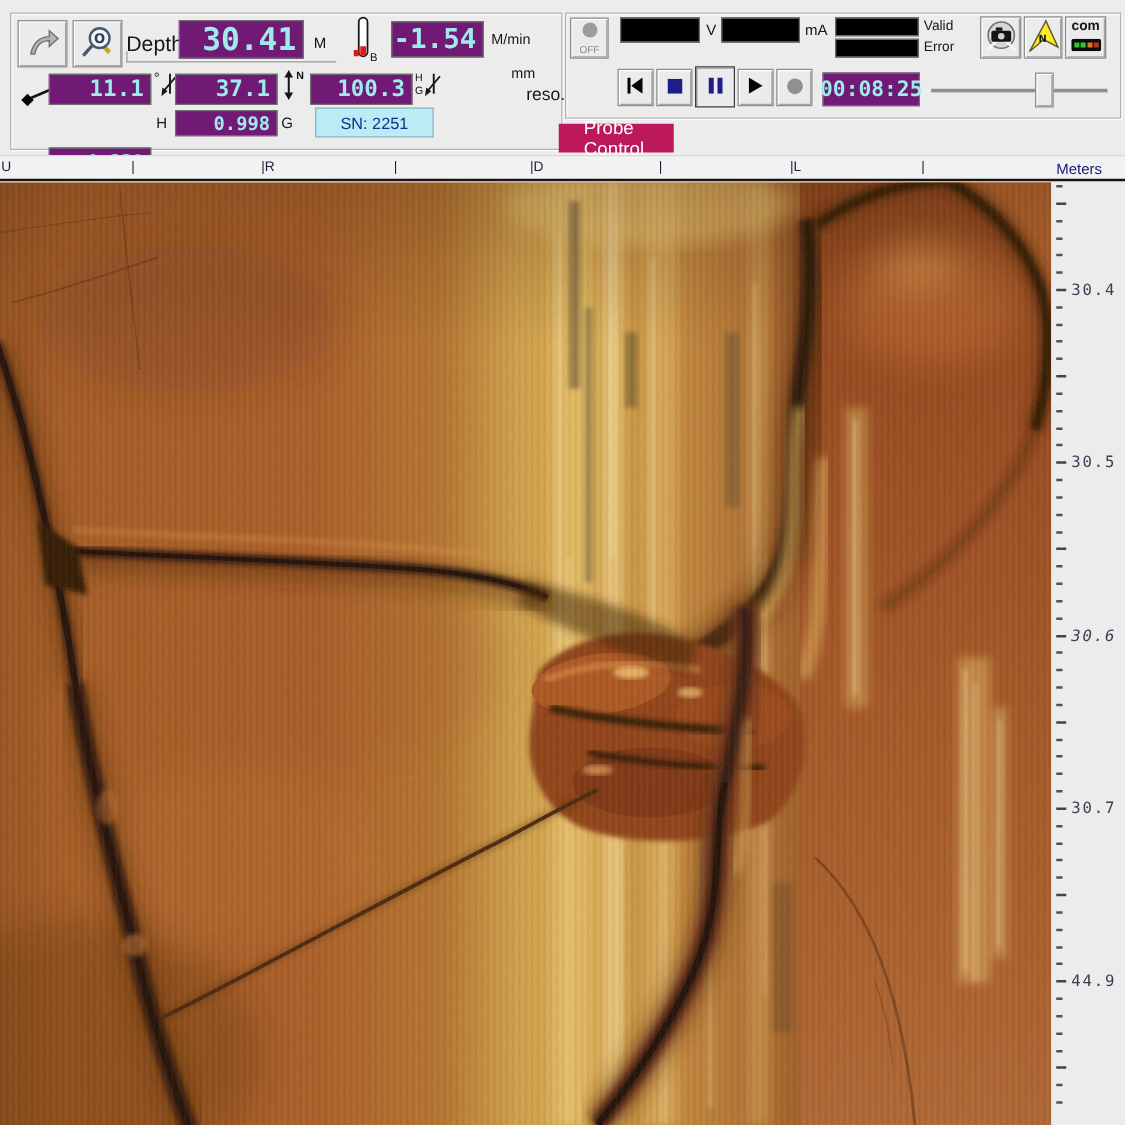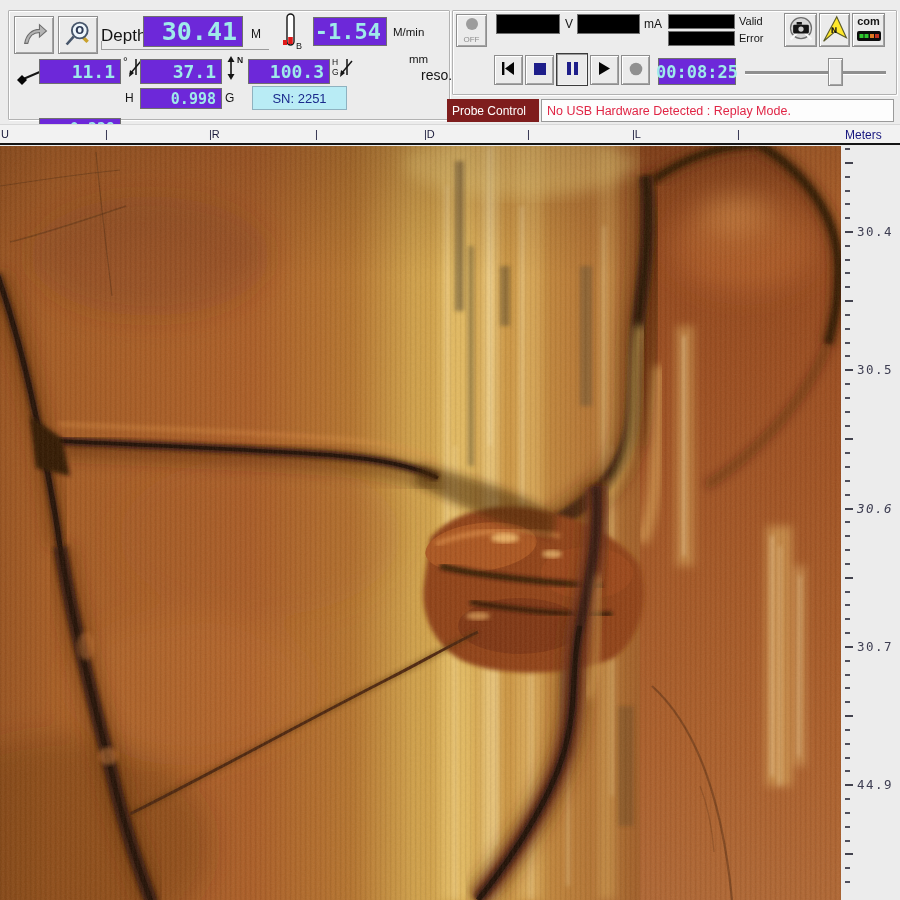--- a/index.html
+++ b/index.html
@@ -1,43 +1,43 @@
 <!DOCTYPE html>
 <html><head>
 <meta charset="utf-8">
 <style>
   html,body{margin:0;padding:0;background:#ececec;}
   #app{position:relative;width:900px;height:900px;background:#ececec;overflow:hidden;
        font-family:"Liberation Sans",sans-serif;-webkit-font-smoothing:antialiased;}
   .abs{position:absolute;}
   .grp{position:absolute;background:#ececec;border:1px solid #b2b2b2;
        box-shadow:inset 1px 1px 0 #ffffff, 1px 1px 0 #ffffff;border-radius:1px;}
-  .lcd{position:absolute;background:#6d28d9;border:1px solid #6f6f6f;color:#9feaea;
+  .lcd{position:absolute;background:#701a75;border:1px solid #6f6f6f;color:#9feaea;
        font-family:"DejaVu Sans Mono",monospace;font-weight:bold;
        display:flex;align-items:center;justify-content:flex-end;padding-right:5px;box-sizing:border-box;}
   .lbl{position:absolute;color:#151515;font-size:12px;}
   .wbtn{position:absolute;background:#ebebeb;border:1px solid #8e8e8e;margin:0;padding:0;
         box-shadow:inset 1px 1px 0 #ffffff, inset -1px -1px 0 #a4a4a4;
         display:flex;align-items:center;justify-content:center;flex-direction:column;}
   .wbtn.pressed{border:1px solid #3c3c3c;
         box-shadow:inset 1px 1px 0 #9a9a9a, inset -1px -1px 0 #f2f2f2;}
   .orientbar{position:absolute;left:0;top:124px;width:900px;height:21px;background:#f2f2f2;
         border-top:1px solid #d8d8d8;border-bottom:2px solid #151515;box-sizing:border-box;}
   .dirlab{position:absolute;top:3px;font-size:11px;color:#1c1c3c;white-space:pre;}
   .meterslab{position:absolute;left:845px;top:3px;font-size:12px;color:#16167e;}
   .scalecol{position:absolute;left:841px;top:146px;width:59px;height:754px;background:#ececec;}
   .tick{position:absolute;left:4px;width:5px;height:2px;background:#50505c;}
   .tick.long{width:8px;background:#42424e;}
   .ticklabel{position:absolute;left:16px;transform:translateY(-55%);
         font-family:"DejaVu Sans Mono",monospace;font-size:12.5px;letter-spacing:1.5px;color:#3e3e52;}
   .snbox{position:absolute;background:#b9ecf5;border:1px solid #8fb2c0;color:#1a2a8c;
         font-size:13px;display:flex;align-items:center;justify-content:center;box-sizing:border-box;}
   .blackfield{position:absolute;background:#000;border:1px solid #6f6f6f;box-sizing:border-box;}
-  .probelbl{position:absolute;background:#7f1d1d;color:#fff;font-size:12px;
-        display:flex;align-items:center;padding-left:5px;box-sizing:border-box;}
+  .probelbl{position:absolute;background:#be185d;color:#fff;font-size:15px;
+        display:flex;align-items:center;padding-left:20px;box-sizing:border-box;}
   .statusfield{position:absolute;background:#fdfdfd;border:1px solid #9a9a9a;color:#e02545;
         font-size:12.5px;display:flex;align-items:center;padding-left:5px;box-sizing:border-box;white-space:nowrap;overflow:hidden;}
   .slidertrack{position:absolute;height:3px;background:#8f8f8f;border-bottom:1px solid #fff;}
   .sliderthumb{position:absolute;background:#ebebeb;border:1px solid #8e8e8e;
         box-shadow:inset 1px 1px 0 #fff, inset -1px -1px 0 #a4a4a4;}
   .tinytext{position:absolute;font-size:11px;color:#151515;}
   .offtext{font-size:8px;color:#8d8d8d;margin-top:1px;}
   .sep{position:absolute;background:#9c9c9c;}
   .rockwrap{position:absolute;left:0;top:146px;width:841px;height:754px;overflow:hidden;background:#a85a26;}
 </style>
@@ -227,21 +227,20 @@
       </span>
     </button>
 
     <div class="lcd" style="left:205px;top:47px;width:78px;height:27px;font-size:17px;justify-content:center;padding-right:0;">00:08:25</div>
 
     <div class="slidertrack" style="left:292px;top:60px;width:141px;"></div>
     <div class="sliderthumb" style="left:375px;top:47px;width:13px;height:26px;"></div>
   </div>
 
   <div class="probelbl" style="left:447px;top:99px;width:92px;height:23px;">Probe Control</div>
-  <div class="statusfield" style="left:541px;top:99px;width:353px;height:23px;">No USB Hardware Detected : Replay Mode.</div>
 
   <div class="orientbar">
     <span class="meterslab">Meters</span>
   <span class="dirlab" style="left: 1px;">U</span>
       <span class="dirlab" style="left: 105px;">|</span>
       <span class="dirlab" style="left: 209px;">|R</span>
       <span class="dirlab" style="left: 315px;">|</span>
       <span class="dirlab" style="left: 424px;">|D</span>
       <span class="dirlab" style="left: 527px;">|</span>
       <span class="dirlab" style="left: 632px;">|L</span>

